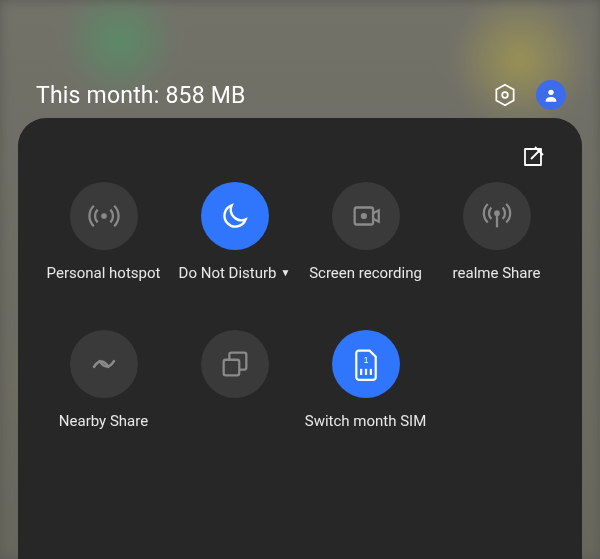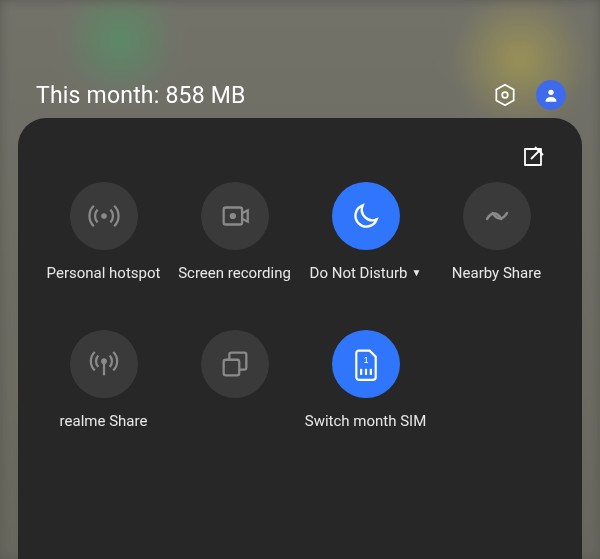--- a/index.html
+++ b/index.html
@@ -153,54 +153,42 @@
           <path d="M16.5 7.5a6.4 6.4 0 0 1 0 9"></path>
           <path d="M4.8 19.2a10 10 0 0 1 0-14.4"></path>
           <path d="M19.2 4.8a10 10 0 0 1 0 14.4"></path>
         </svg>
       </div>
       <div class="label">
           <span>Personal hotspot</span>
         </div>
     </div>
 
+    <div class="tile active">
+      <div class="circle">
+        <svg width="32" height="32" viewBox="0 0 24 24" fill="none" stroke="#fff" stroke-width="1.8">
+          <path d="M20 14.5A8 8 0 0 1 9.5 4a8.2 8.2 0 1 0 10.5 10.5z"></path>
+        </svg>
+      </div>
+      <div class="label">
+        <span>Do Not Disturb</span>
+        <span class="caret">▼</span>
+      </div>
+    </div>
+
     <div class="tile">
       <div class="circle">
         <svg width="34" height="34" viewBox="0 0 24 24" fill="none" stroke="#8a8a8a" stroke-width="1.6">
           <rect x="4" y="6" width="13" height="12" rx="1.5"></rect>
           <path d="M17 10 L21 8 V16 L17 14"></path>
           <circle cx="10.5" cy="12" r="2.2" fill="#8a8a8a" stroke="none"></circle>
         </svg>
       </div>
       <div class="label">
           <span>Screen recording</span>
-        </div>
-    </div>
-
-    <div class="tile active">
-      <div class="circle">
-        <svg width="32" height="32" viewBox="0 0 24 24" fill="none" stroke="#fff" stroke-width="1.8">
-          <path d="M20 14.5A8 8 0 0 1 9.5 4a8.2 8.2 0 1 0 10.5 10.5z"></path>
-        </svg>
-      </div>
-      <div class="label">
-        <span>Do Not Disturb</span>
-        <span class="caret">▼</span>
-      </div>
-    </div>
-
-    <div class="tile">
-      <div class="circle">
-        <svg width="34" height="34" viewBox="0 0 24 24" fill="none" stroke="#8a8a8a" stroke-width="1.8" stroke-linecap="round">
-          <path d="M5 14 C8 9 12 9 15 14"></path>
-          <path d="M9 10 C12 15 16 15 19 10"></path>
-        </svg>
-      </div>
-      <div class="label">
-          <span>Nearby Share</span>
         </div>
     </div>
 
     <div class="tile">
       <div class="circle">
         <svg width="34" height="34" viewBox="0 0 24 24" fill="none" stroke="#8a8a8a" stroke-width="1.6">
           <circle cx="12" cy="10" r="2" fill="#8a8a8a" stroke="none"></circle>
           <path d="M8 14a5.7 5.7 0 0 1 0-8"></path>
           <path d="M16 6a5.7 5.7 0 0 1 0 8"></path>
           <path d="M5.5 16.5a9 9 0 0 1 0-13"></path>
@@ -208,20 +196,32 @@
           <line x1="12" y1="12" x2="12" y2="20"></line>
         </svg>
       </div>
       <div class="label">
           <span>realme Share</span>
         </div>
     </div>
 
     <div class="tile">
       <div class="circle">
+        <svg width="34" height="34" viewBox="0 0 24 24" fill="none" stroke="#8a8a8a" stroke-width="1.8" stroke-linecap="round">
+          <path d="M5 14 C8 9 12 9 15 14"></path>
+          <path d="M9 10 C12 15 16 15 19 10"></path>
+        </svg>
+      </div>
+      <div class="label">
+          <span>Nearby Share</span>
+        </div>
+    </div>
+
+    <div class="tile">
+      <div class="circle">
         <svg width="34" height="34" viewBox="0 0 24 24" fill="none" stroke="#8a8a8a" stroke-width="1.6">
           <rect x="8" y="4" width="12" height="12" rx="1.5"></rect>
           <rect x="4" y="9" width="11" height="11" rx="1.5" fill="#3a3a3a"></rect>
         </svg>
       </div>
     </div>
 
     <div class="tile active">
       <div class="circle">
         <svg width="30" height="34" viewBox="0 0 24 28" fill="none" stroke="#fff" stroke-width="1.8">

